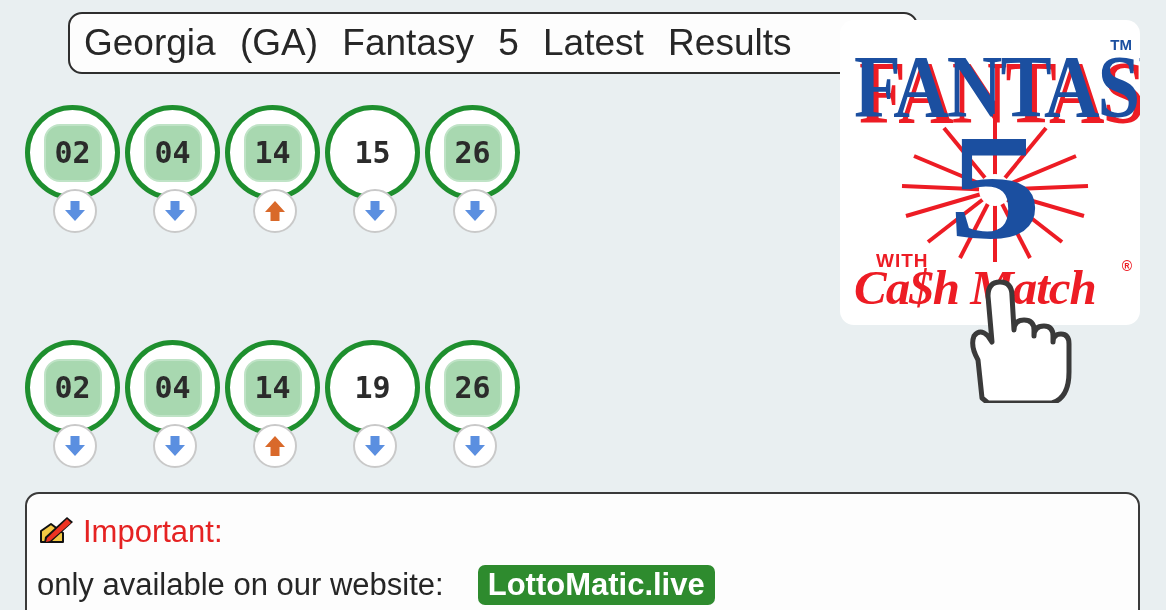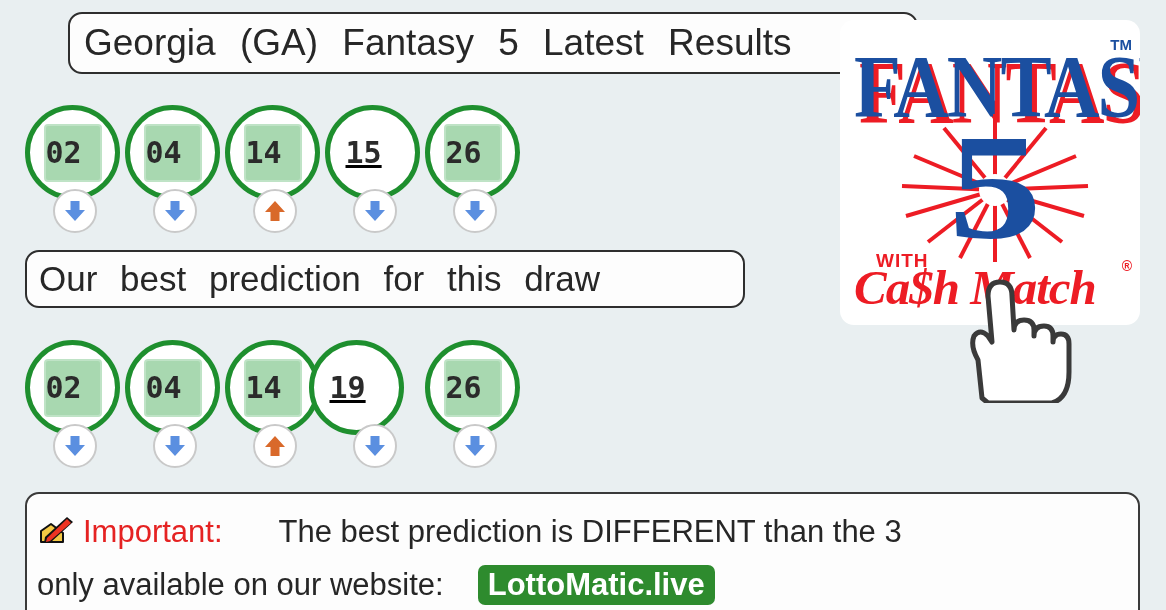--- a/index.html
+++ b/index.html
@@ -91,26 +91,26 @@
 
   
   .ball-row{position:absolute;left:25px;height:135px;}
   .ball{
     position:absolute;top:0;width:95px;height:95px;
     border:5px solid #1e8f2e;border-radius:50%;
     background:#ffffff;box-sizing:border-box;
     display:flex;align-items:center;justify-content:center;
   }
   .ball .chip{
-    display:flex;align-items:center;justify-content:flex-start;
-    width:58px;height:58px;border-radius:4px;
+    display:flex;align-items:center;justify-content:center;
+    width:58px;height:58px;border-radius:16px;
     background:#a8d8b0;border:2px solid #bfe3c6;
     box-sizing:border-box;
   }
-  .ball .chip.plain{background:transparent;border-color:transparent;text-decoration:underline;}
+  .ball .chip.plain{background:transparent;border-color:transparent;}
   .ball .num{
     font-family:"DejaVu Sans Mono", monospace;
     font-size:30px;font-weight:bold;color:#2b2b2b;
     letter-spacing:0px;
   }
   .badge{
     position:absolute;top:84px;width:44px;height:44px;border-radius:50%;
     background:#ffffff;border:2px solid #c9c9c9;box-sizing:border-box;
     display:flex;align-items:center;justify-content:center;
   }
@@ -211,23 +211,20 @@
           <span class="num">26</span>
         </div>
       </div>
       <div class="badge" style="left: 428px;">
         <svg width="26" height="26" viewBox="0 0 26 26">
           <path d="M13 23 L3 12 L8.5 12 L8.5 3 L17.5 3 L17.5 12 L23 12 Z" fill="#5b8fe0"></path>
         </svg>
       </div>
     </div>
 
-  <div class="pred-box">
-    <span class="pred-text">Our   best   prediction     for  this   draw</span>
-  </div>
 
   <div class="ball-row" id="row-pred" style="top:340px;">
       <div class="ball" style="left: 0px;">
         <div class="chip">
           <span class="num">02</span>
         </div>
       </div>
       <div class="badge" style="left: 28px;">
         <svg width="26" height="26" viewBox="0 0 26 26">
           <path d="M13 23 L3 12 L8.5 12 L8.5 3 L17.5 3 L17.5 12 L23 12 Z" fill="#5b8fe0"></path>
@@ -246,21 +243,21 @@
       <div class="ball" style="left: 200px;">
         <div class="chip">
           <span class="num">14</span>
         </div>
       </div>
       <div class="badge" style="left: 228px;">
         <svg width="26" height="26" viewBox="0 0 26 26">
           <path d="M13 3 L23 14 L17.5 14 L17.5 23 L8.5 23 L8.5 14 L3 14 Z" fill="#d9692a"></path>
         </svg>
       </div>
-      <div class="ball" style="left: 284px;">
+      <div class="ball" style="left: 300px;">
         <div class="chip plain">
           <span class="num">19</span>
         </div>
       </div>
       <div class="badge" style="left: 328px;">
         <svg width="26" height="26" viewBox="0 0 26 26">
           <path d="M13 23 L3 12 L8.5 12 L8.5 3 L17.5 3 L17.5 12 L23 12 Z" fill="#5b8fe0"></path>
         </svg>
       </div>
       <div class="ball" style="left: 400px;">
@@ -323,21 +320,20 @@
       <span class="write-icon">
         <svg viewBox="0 0 40 32" width="40" height="32">
           <path d="M4 27 L4 16 L14 9 L26 18 L26 27 Z" fill="#f5c945" stroke="#111" stroke-width="2" stroke-linejoin="round"></path>
           <path d="M4 27 L26 27" stroke="#111" stroke-width="2"></path>
           <path d="M30 2 L36 7 L14 27 L7 28 L8 22 Z" fill="#111"></path>
           <path d="M30 4 L34 8 L13 26 L9 27 L10 23 Z" fill="#ee3322"></path>
         </svg>
       </span>
       <span class="important">Important:</span>
       <span class="gap-l"></span>
-      <span>The    best    prediction     is DIFFERENT       than   the   3</span>
     </div>
     <div class="footer-line">
       <span>only   available      on  our  website:</span>
       <span class="gap-m"></span>
       <span class="brand-badge">LottoMatic.live</span>
     </div>
   </div>
 
 </div>
 

